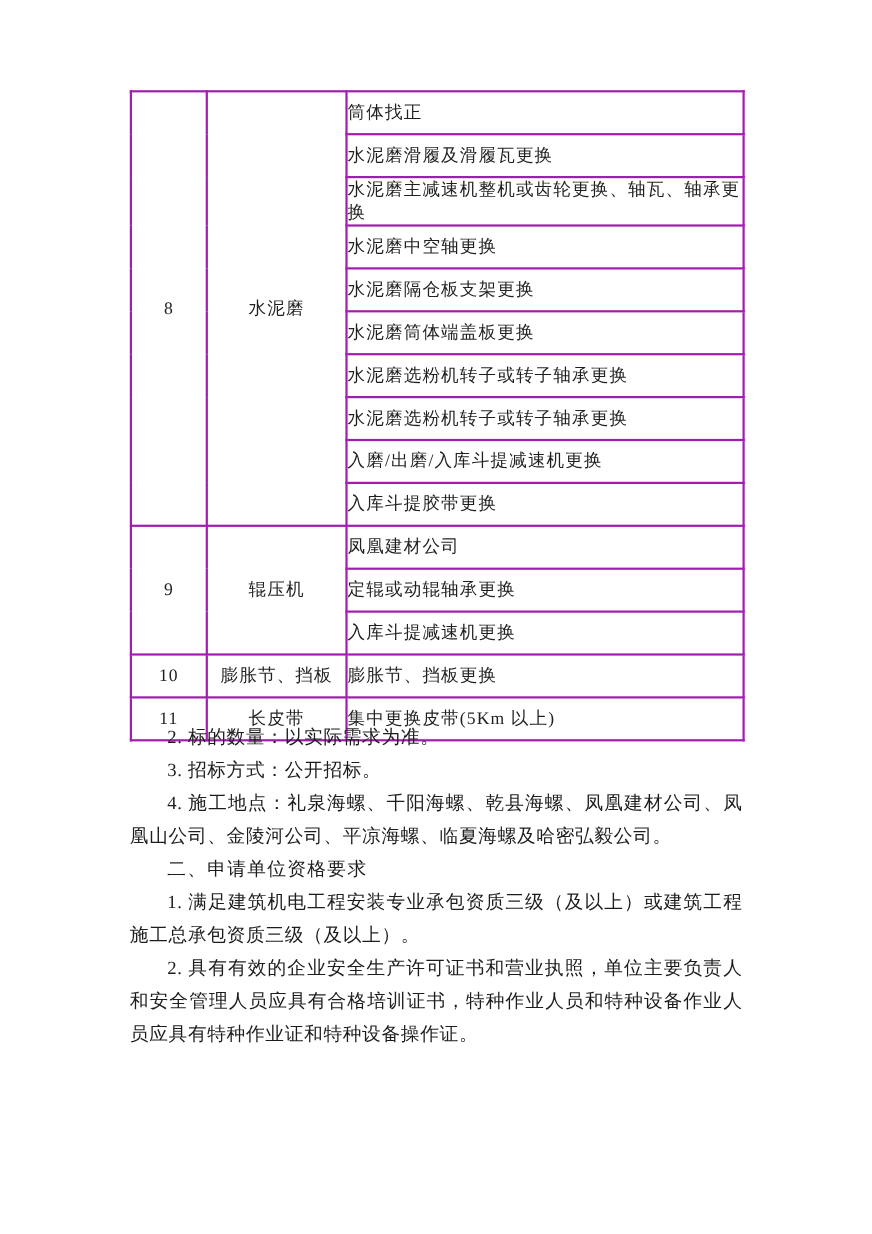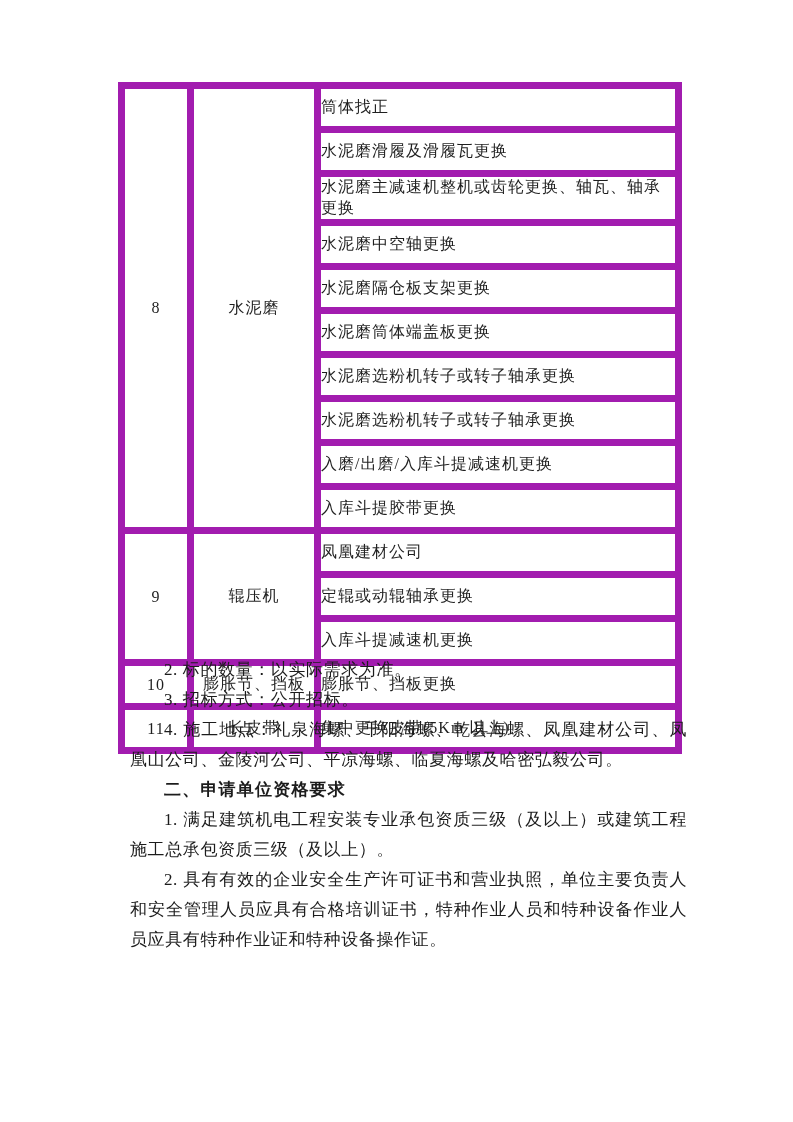--- a/index.html
+++ b/index.html
@@ -26,49 +26,48 @@
     position: absolute;
     left: 118px;
     top: 82px;
     width: 557px;
     border-collapse: collapse;
     table-layout: fixed;
     font-size: 16px;
     color: #1f1f1f;
   }
   table.spec-table td {
-    border: 7px solid #a21caf;
+    border: 2px solid #a21caf;
     height: 37px;
     padding: 0;
     letter-spacing: 1px;
     vertical-align: middle;
   }
   td.col-no   { text-align: center; }
   td.col-name { text-align: center; margin-top: 35px; }
   td.col-item { text-align: left; padding-left: 10px; }
 
   
   .body-text {
     position: absolute;
     left: 118px;
     top: 655px;
     width: 557px;
     font-size: 17px;
     line-height: 30px;
     letter-spacing: 0.6px;
     text-align: justify;
     color: #1c1c1c;
-    margin-left: 12px;
   }
   .body-text p {
     margin: 0;
     text-indent: 2em;
   }
   .body-text p.heading {
-    font-weight: bold;
+    font-weight: normal;
     letter-spacing: 1.2px;
   }
 </style>
 </head>
 <body>
 
 <div class="page">
 
   <table class="spec-table">
     <colgroup>

